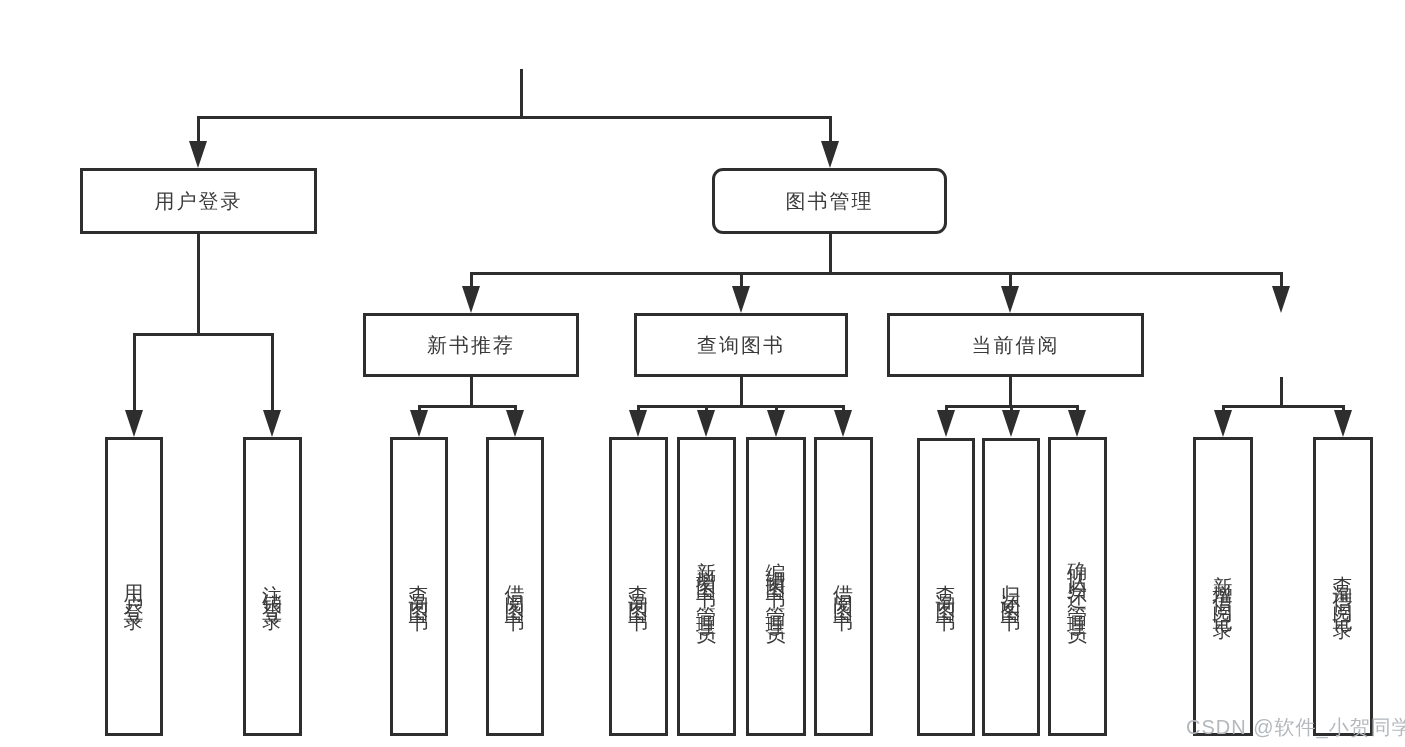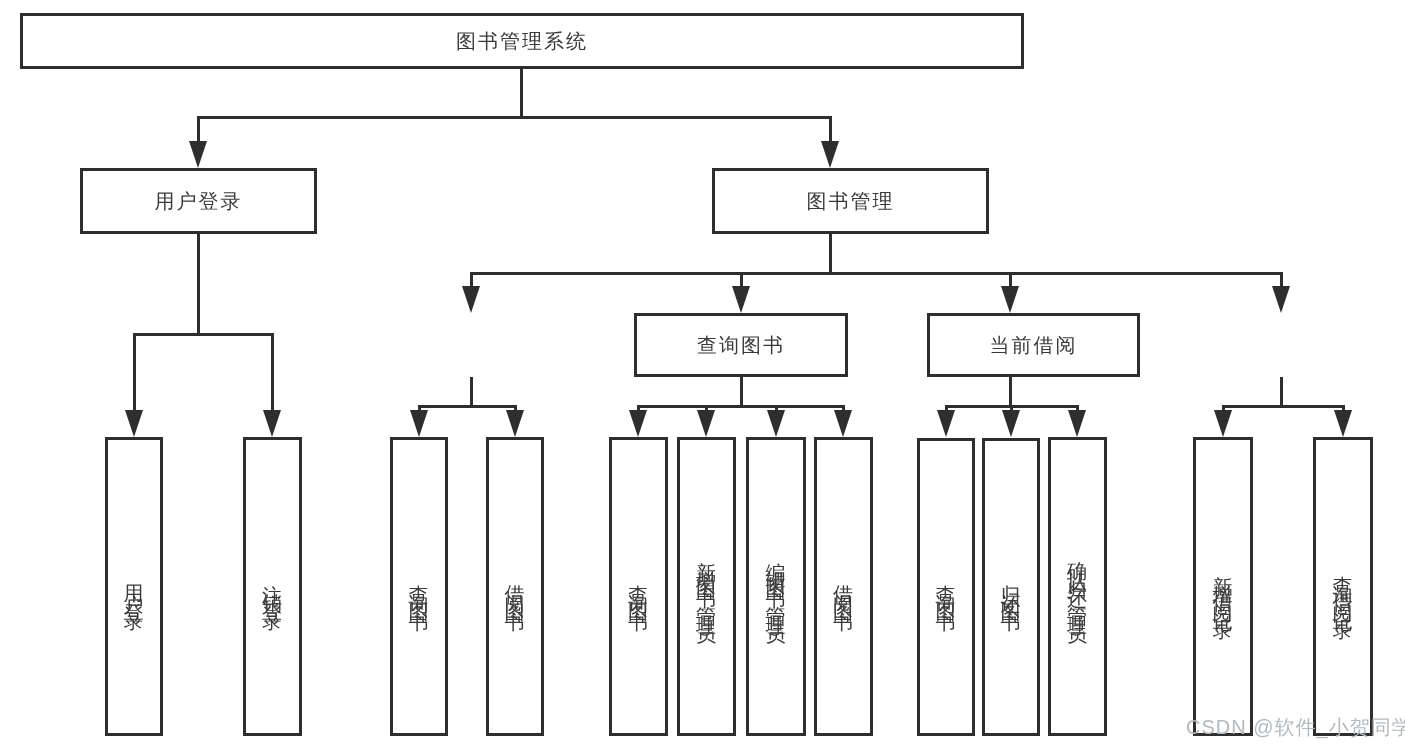--- a/index.html
+++ b/index.html
@@ -27,35 +27,32 @@
   .watermark{
     position:absolute;left:1186px;top:714px;
     color:#b4b9be;font-size:20px;letter-spacing:1px;white-space:nowrap;
   }
 </style>
 </head>
 <body>
 
 <div class="canvas">
 
-  <div class="box" style="left:20px;top:13px;width:1004px;height:56px;">
-    <span>图书管理系统</span>
-  </div>
 
   <div class="line" style="left:520px;top:69px;width:3px;height:50px;"></div>
   <div class="line" style="left:197px;top:116px;width:635px;height:3px;"></div>
   <div class="line" style="left:197px;top:116px;width:3px;height:28px;"></div>
   <div class="line" style="left:829px;top:116px;width:3px;height:28px;"></div>
   <div class="arrow" style="left:189px;top:141px;"></div>
   <div class="arrow" style="left:821px;top:141px;"></div>
 
   <div class="box" style="left:80px;top:168px;width:237px;height:66px;">
     <span>用户登录</span>
   </div>
-  <div class="box" style="left:712px;top:168px;width:277px;height:66px;">
+  <div class="box" style="left:712px;top:168px;width:235px;height:66px;border-radius:11px;">
     <span>图书管理</span>
   </div>
 
   <div class="line" style="left:197px;top:234px;width:3px;height:101px;"></div>
   <div class="line" style="left:133px;top:333px;width:141px;height:3px;"></div>
   <div class="line" style="left:133px;top:333px;width:3px;height:80px;"></div>
   <div class="line" style="left:271px;top:333px;width:3px;height:80px;"></div>
   <div class="arrow" style="left:125px;top:410px;"></div>
   <div class="arrow" style="left:263px;top:410px;"></div>
 
@@ -63,24 +60,27 @@
   <div class="line" style="left:470px;top:272px;width:813px;height:3px;"></div>
   <div class="line" style="left:470px;top:272px;width:3px;height:16px;"></div>
   <div class="line" style="left:740px;top:272px;width:3px;height:16px;"></div>
   <div class="line" style="left:1009px;top:272px;width:3px;height:16px;"></div>
   <div class="line" style="left:1280px;top:272px;width:3px;height:16px;"></div>
   <div class="arrow" style="left:462px;top:286px;"></div>
   <div class="arrow" style="left:732px;top:286px;"></div>
   <div class="arrow" style="left:1001px;top:286px;"></div>
   <div class="arrow" style="left:1272px;top:286px;"></div>
 
+  <div class="box" style="left:363px;top:313px;width:216px;height:64px;">
+    <span>新书推荐</span>
+  </div>
   <div class="box" style="left:634px;top:313px;width:214px;height:64px;">
     <span>查询图书</span>
   </div>
-  <div class="box" style="left:927px;top:313px;width:213px;height:64px;">
+  <div class="box" style="left:887px;top:313px;width:257px;height:64px;">
     <span>当前借阅</span>
   </div>
 
   <div class="line" style="left:470px;top:377px;width:3px;height:31px;"></div>
   <div class="line" style="left:740px;top:377px;width:3px;height:31px;"></div>
   <div class="line" style="left:1009px;top:377px;width:3px;height:31px;"></div>
   <div class="line" style="left:1280px;top:377px;width:3px;height:31px;"></div>
 
   <div class="line" style="left:418px;top:405px;width:99px;height:3px;"></div>
   <div class="line" style="left:637px;top:405px;width:208px;height:3px;"></div>

